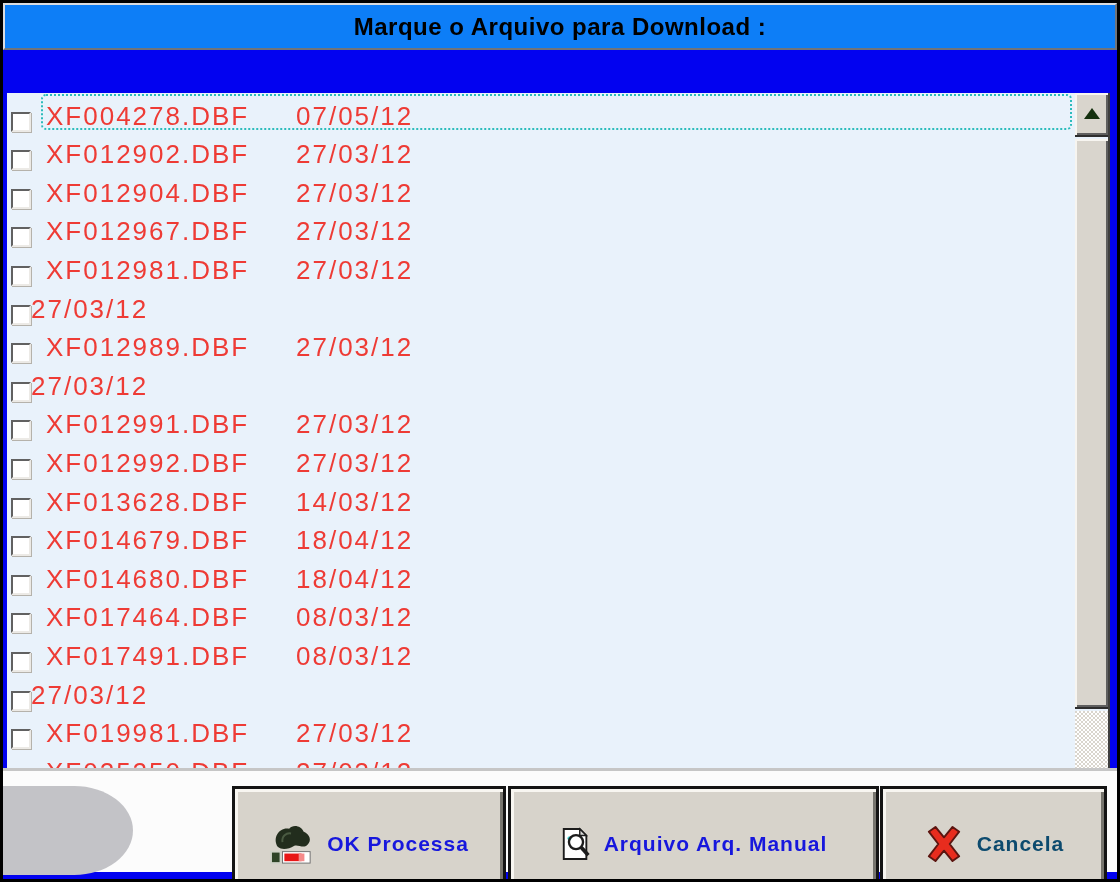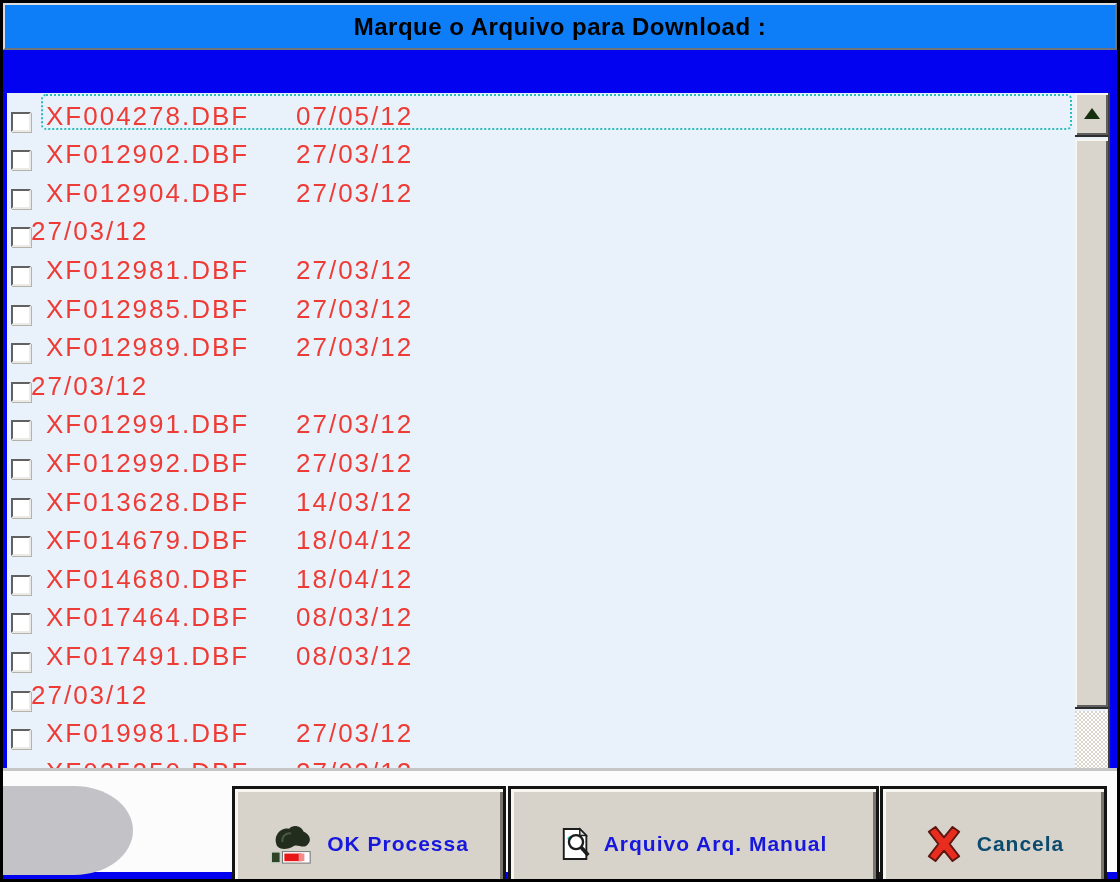--- a/index.html
+++ b/index.html
@@ -111,32 +111,32 @@
   </div>
 
   <div class="row">
     <span class="cb"></span>
     <span class="fname">XF012904.DBF</span>
     <span class="fdate">27/03/12</span>
   </div>
 
   <div class="row">
     <span class="cb"></span>
+    <span class="fname">XF012967.DBF</span>
     <span class="fdate">27/03/12</span>
   </div>
 
   <div class="row">
     <span class="cb"></span>
     <span class="fname">XF012981.DBF</span>
     <span class="fdate">27/03/12</span>
   </div>
 
   <div class="row">
     <span class="cb"></span>
-    <span class="fname">XF012985.DBF</span>
     <span class="fdate">27/03/12</span>
   </div>
 
   <div class="row">
     <span class="cb"></span>
     <span class="fname">XF012989.DBF</span>
     <span class="fdate">27/03/12</span>
   </div>
 
   <div class="row">

